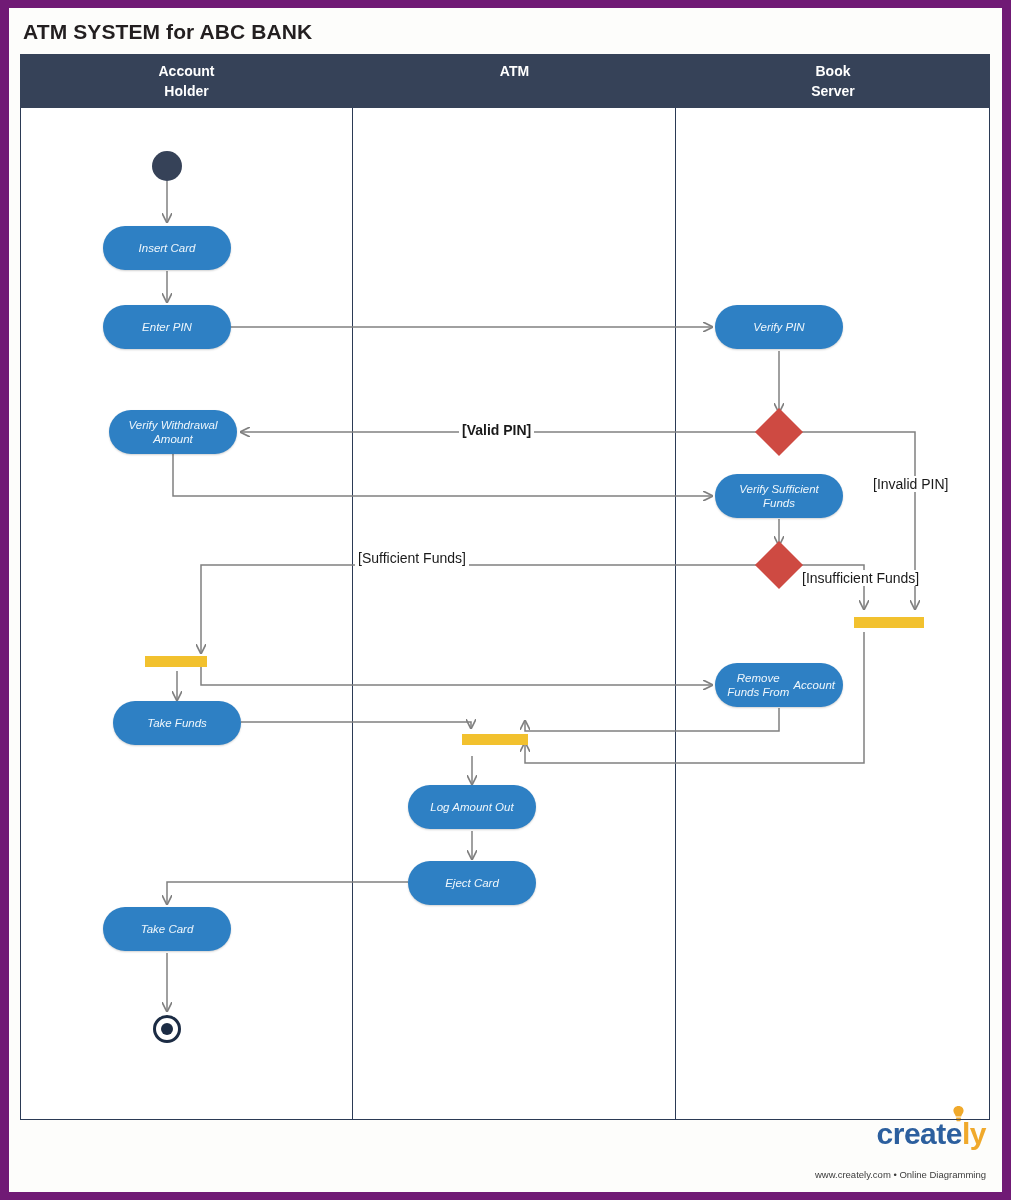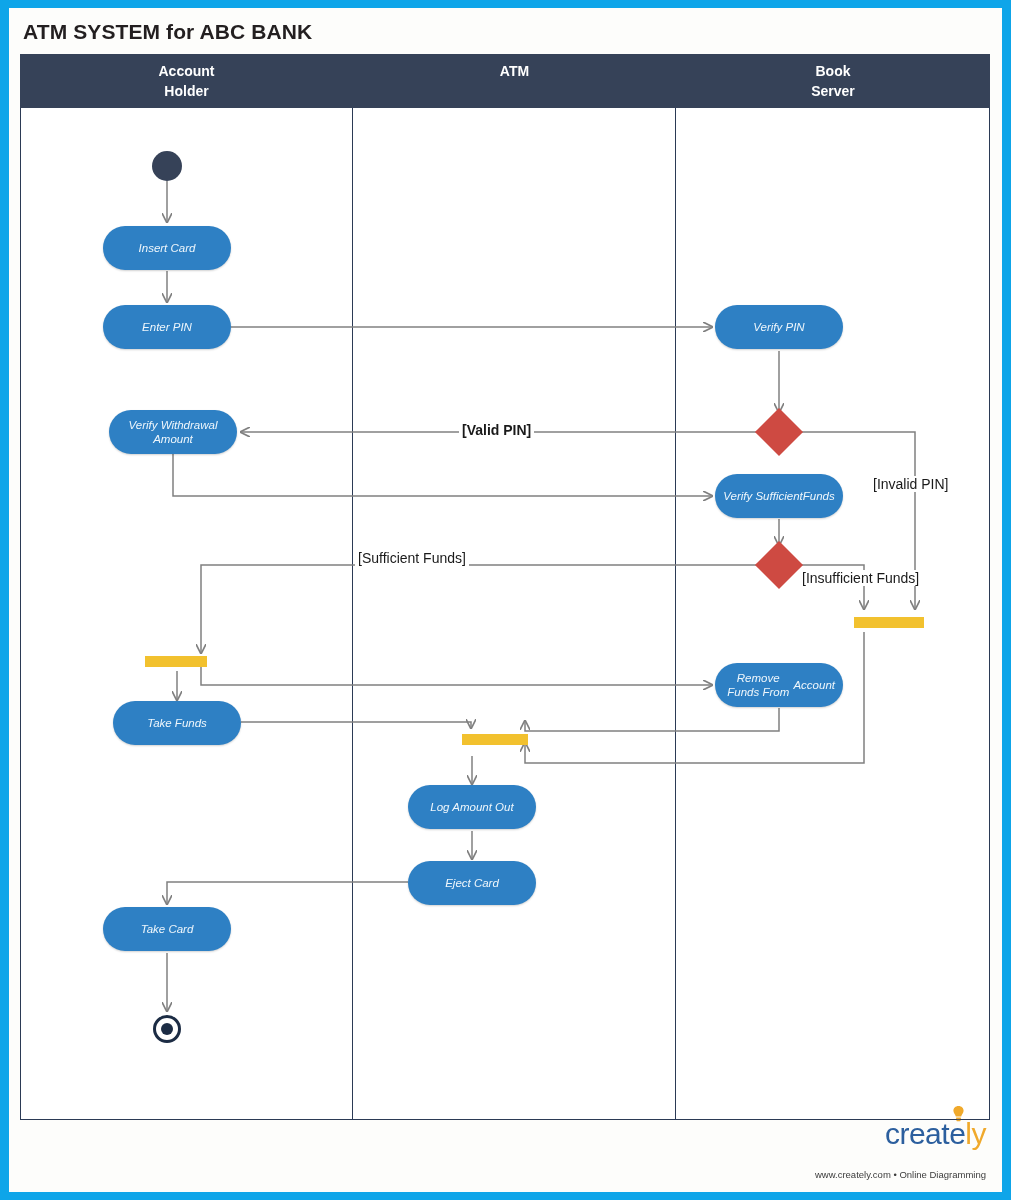--- a/index.html
+++ b/index.html
@@ -5,21 +5,21 @@
   html, body {
     margin: 0;
     padding: 0;
     background: #000000;
     font-family: "Liberation Sans", sans-serif;
   }
   #page {
     position: relative;
     width: 1011px;
     height: 1200px;
-    background: #0ea5e9;
+    background: #701a75;
     overflow: hidden;
   }
   #sheet {
     position: absolute;
     left: 9px;
     top: 8px;
     width: 993px;
     height: 1184px;
     background: #fdfdfb;
     box-sizing: border-box;
@@ -140,21 +140,21 @@
   }
   #brand {
     position: absolute;
     right: 16px;
     bottom: 12px;
     text-align: right;
     width: 210px;
   }
   #brand-word {
     font-size: 30px;
-    font-weight: normal;
+    font-weight: bold;
     letter-spacing: -0.5px;
     line-height: 32px;
     color: #2c5f9e;
     position: relative;
     display: inline-block;
   }
   #brand-word .amber { color: #f0a92b; }
   #bulb {
     position: absolute;
     right: 21px;
@@ -253,21 +253,21 @@
 
     <div class="node" style="left:706px; top:297px; width:128px; height:44px;">Verify PIN</div>
 
     <div class="diamond" style="left:753px; top:407px;"></div>
 
     <div class="node" style="left:100px; top:402px; width:128px; height:44px; flex-direction:column;">
       <span>Verify Withdrawal</span>
       <span>Amount</span>
     </div>
 
-    <div class="node" style="left:706px; top:466px; width:128px; height:44px; ">
+    <div class="node" style="left:706px; top:466px; width:128px; height:44px; flex-direction:column;">
       <span>Verify Sufficient</span>
       <span>Funds</span>
     </div>
 
     <div class="diamond" style="left:753px; top:540px;"></div>
 
     <div class="bar" style="left:845px; top:609px; width:70px;"></div>
 
     <div class="bar" style="left:136px; top:648px; width:62px;"></div>
 

